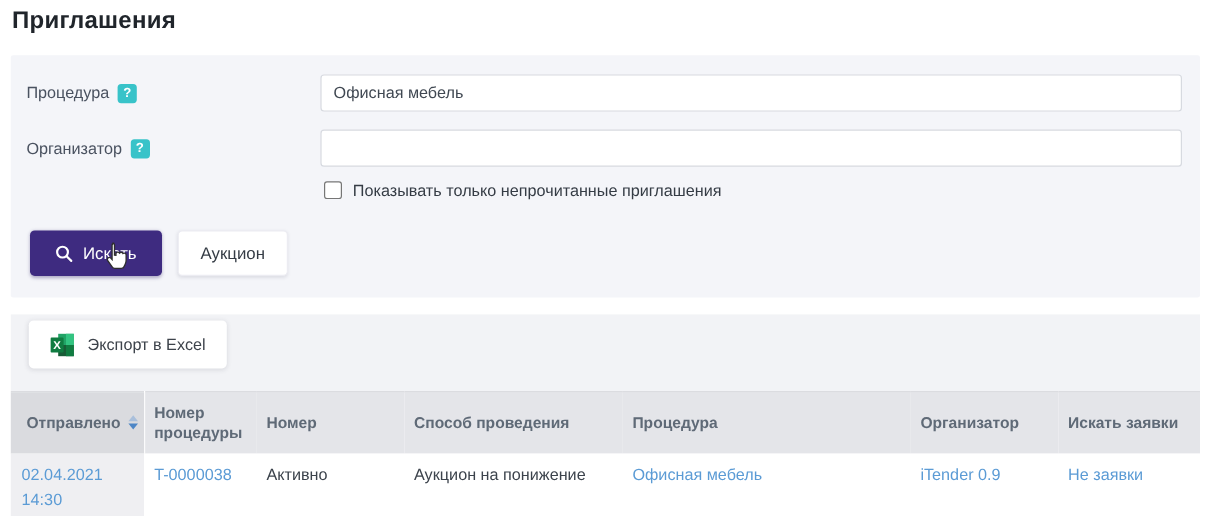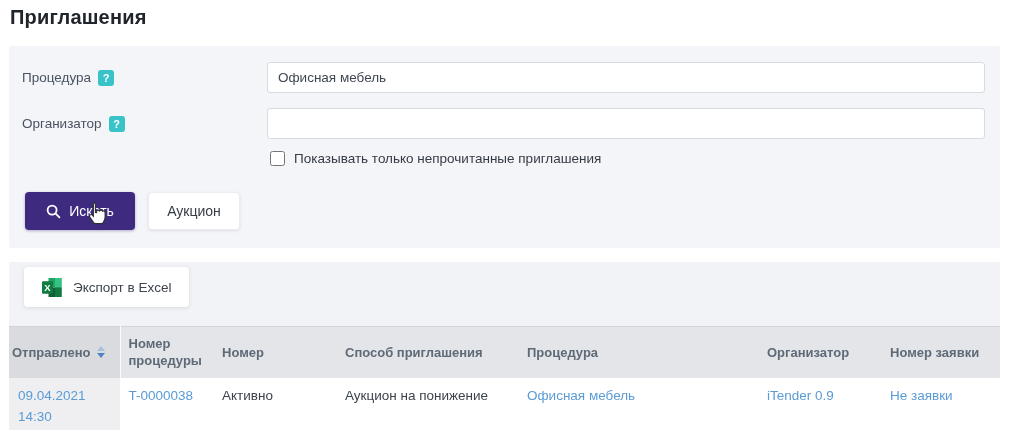--- a/index.html
+++ b/index.html
@@ -98,21 +98,21 @@
     border-top: 1px solid #d3d4d9;
   }
   table.grid th {
     height: 51px; background: #e4e5e9;
     font-size: 13px; font-weight: bold; color: #5f6a77;
     text-align: left; vertical-align: middle;
     padding: 0 6px 0 8px; cursor: pointer; line-height: 17px;
   }
   table.grid th.sorted {
     background: #dadbdf; border-right: 1px solid rgba(255,255,255,0.85);
-    padding-left: 3px;
+    padding-left: 13px;
   }
   table.grid td {
     height: 52px; background: #ffffff;
     font-size: 13.5px; color: #3c434c;
     vertical-align: top; padding: 7px 6px 0 8px; line-height: 21px;
   }
   table.grid td.sorted {
     background: #efeff2; border-right: 1px solid rgba(255,255,255,0.85);
     padding-left: 9px;
   }
@@ -202,31 +202,31 @@
             <span class="th-flex">
               <span>Отправлено</span>
               <span class="sort-icon">
                 <span class="tri up"></span>
                   <span class="tri down"></span>
               </span>
             </span>
           </th>
           <th>Номер процедуры</th>
           <th>Номер</th>
-          <th>Способ приглашения</th>
+          <th>Способ проведения</th>
           <th>Процедура</th>
           <th>Организатор</th>
-          <th>Номер заявки</th>
+          <th>Искать заявки</th>
         </tr>
       </thead>
       <tbody>
         <tr>
           <td class="sorted">
             <a class="grid-link">
-              <span class="date-line">09.04.2021</span>
+              <span class="date-line">02.04.2021</span>
               <span class="date-line">14:30</span>
             </a>
           </td>
           <td>
             <a class="grid-link">T-0000038</a>
           </td>
           <td>Активно</td>
           <td>Аукцион на понижение</td>
           <td>
             <a class="grid-link">Офисная мебель</a>

